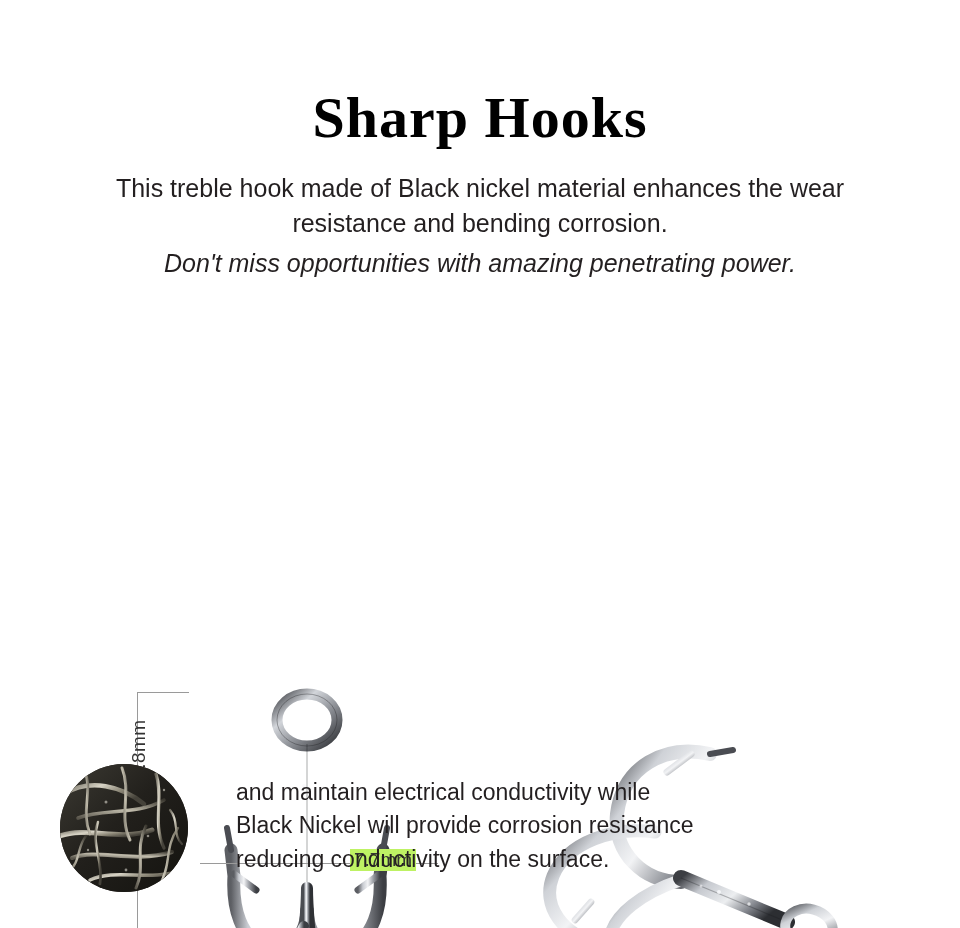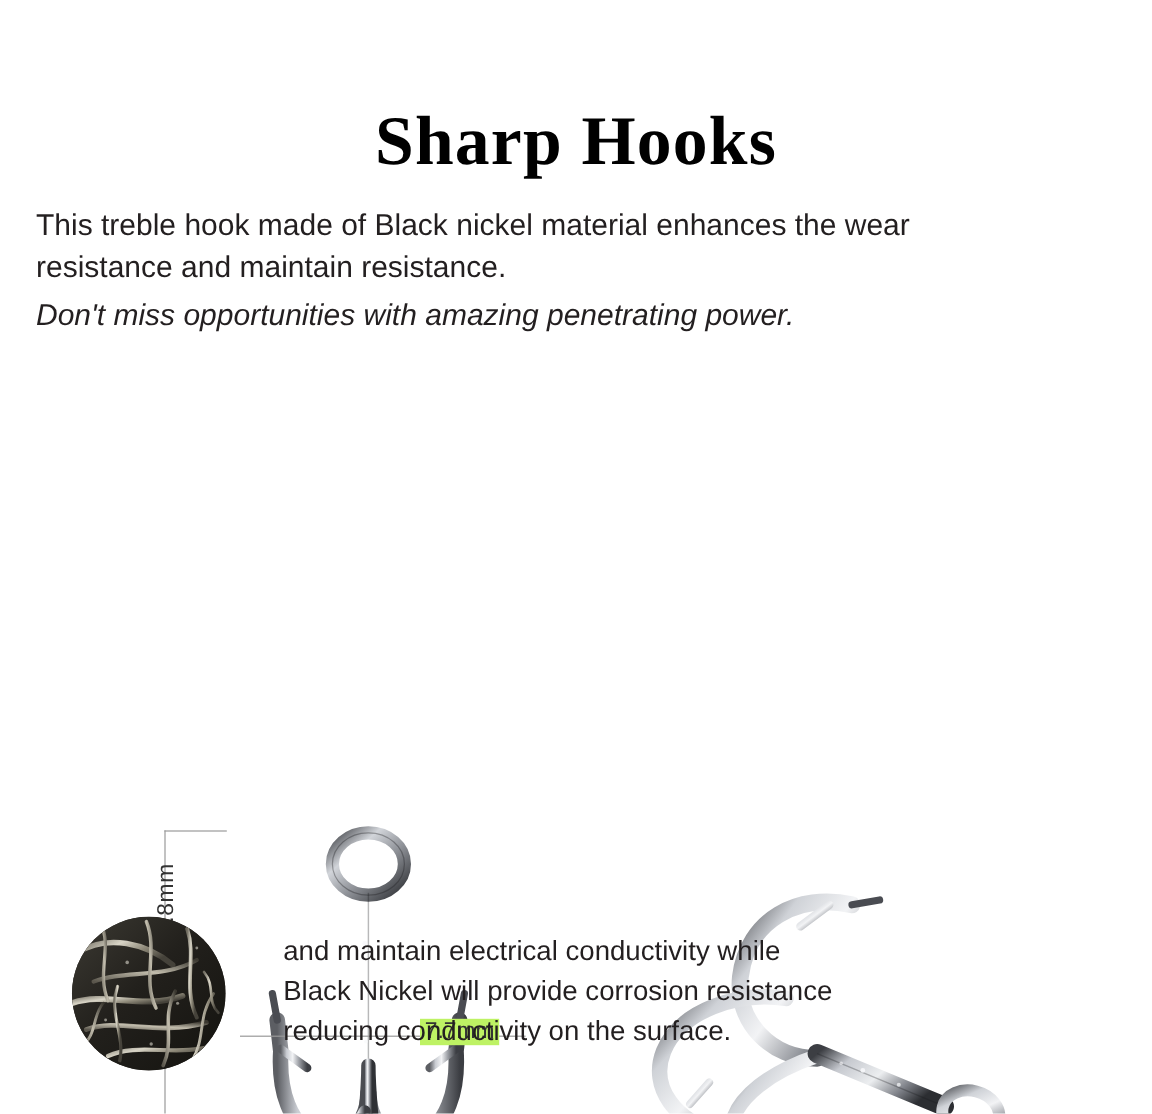--- a/index.html
+++ b/index.html
@@ -30,21 +30,21 @@
     font-size: 58px;
     text-align: center;
     letter-spacing: 1px;
     color: #000000;
     margin: 0;
     padding-top: 64px;
     line-height: 1.05;
   }
 
   .subtitle {
-    text-align: left;
+    text-align: center;
     font-size: 25px;
     line-height: 1.42;
     color: #231f20;
     margin: 22px auto 0 auto;
     width: 900px;
     font-family: "Liberation Sans", sans-serif;
   }
   .subtitle .ln {
     display: block;
   }
@@ -164,21 +164,21 @@
 </style>
 </head>
 <body>
 
 <div class="page">
 
   <h1 class="title">Sharp Hooks</h1>
 
   <div class="subtitle">
     <span class="ln ln1">This treble hook made of Black nickel material enhances the wear</span>
-    <span class="ln ln2">resistance and maintain resistance.</span>
+    <span class="ln ln2">resistance and bending corrosion.</span>
     <span class="ln ln3">Don't miss opportunities with amazing penetrating power.</span>
   </div>
 
   <div class="hooks-area">
 
     <svg class="hook-left" width="300" height="320" viewBox="0 0 300 320" aria-hidden="true">
       <defs>
         <linearGradient id="gmetal" x1="0" y1="0" x2="1" y2="0">
           <stop offset="0%" stop-color="#5c5e63"></stop>
           <stop offset="22%" stop-color="#c9ccd2"></stop>

